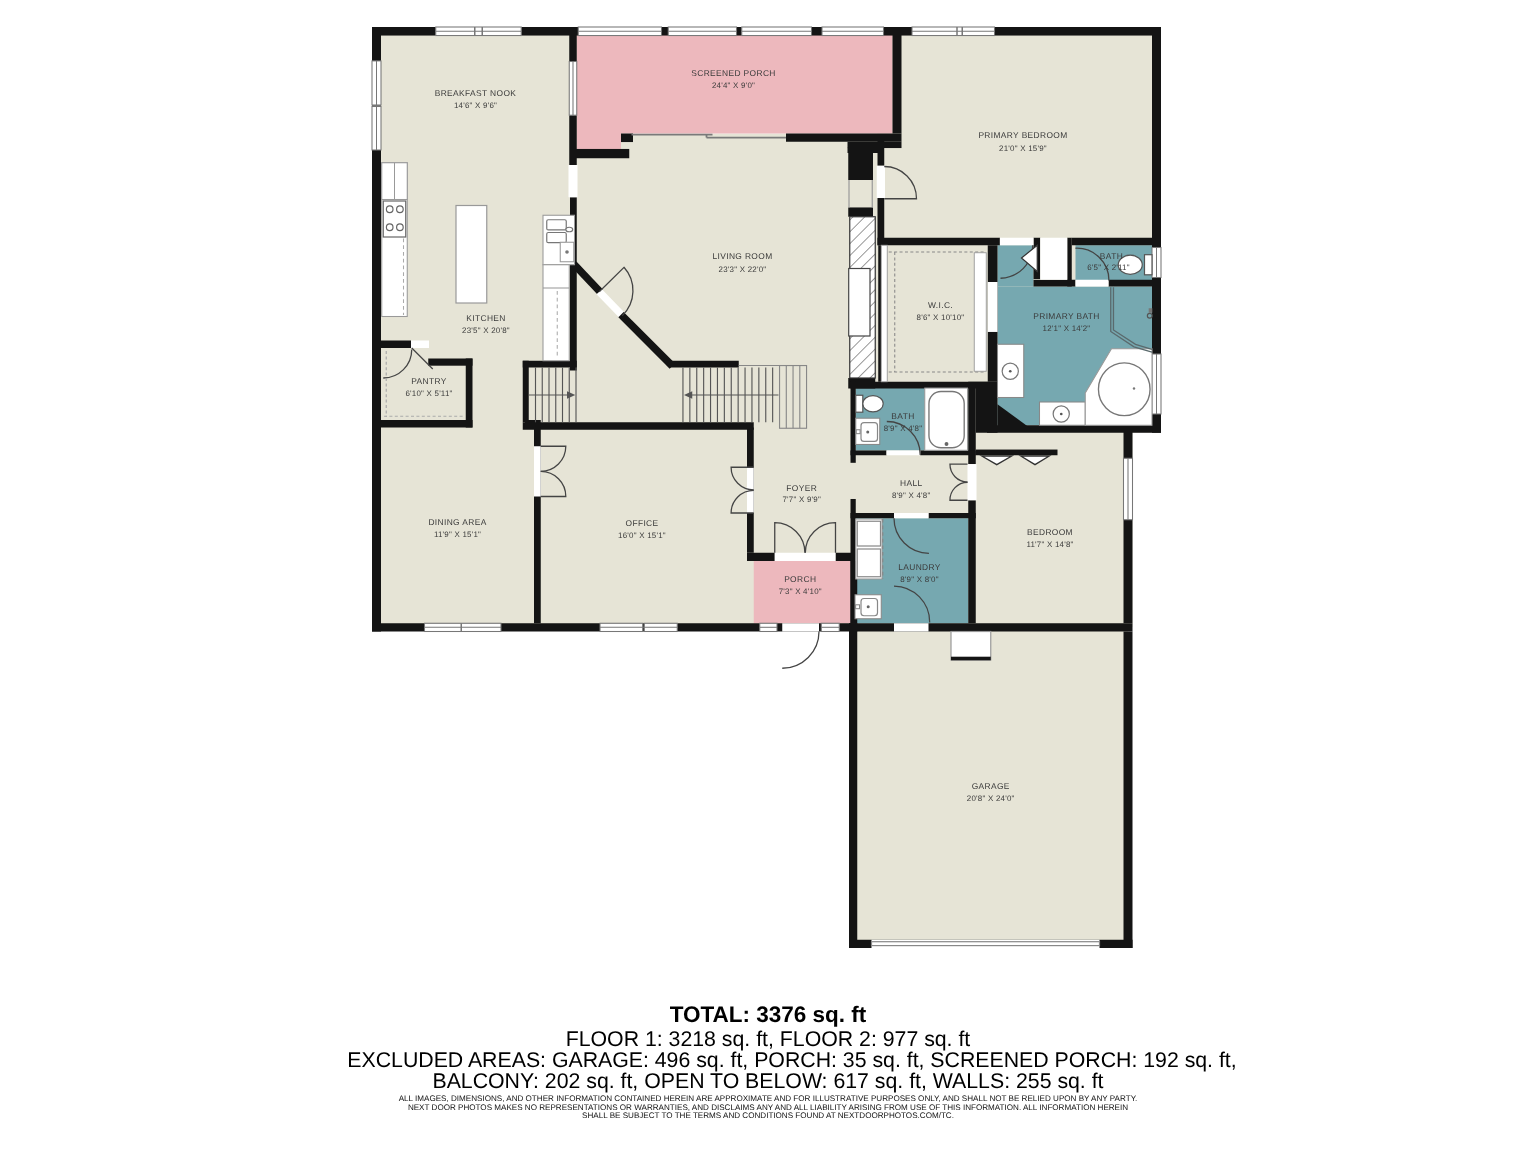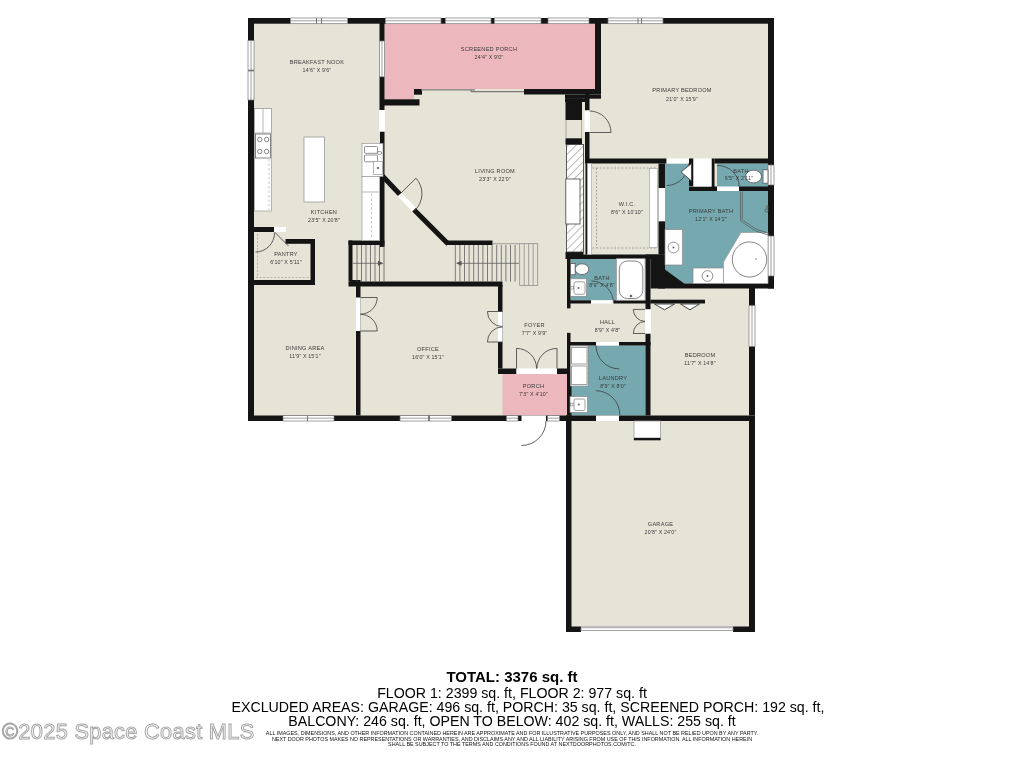--- a/index.html
+++ b/index.html
@@ -513,22 +513,21 @@
 <text class="rn" x="533.5" y="388">PORCH</text>
 <text class="rd" x="533.5" y="396">7'3" X 4'10"</text>
 
 <text class="rn" x="660.5" y="526">GARAGE</text>
 <text class="rd" x="660.5" y="534">20'8" X 24'0"</text>
 </g>
 </svg>
 
 <div class="ftr t1">TOTAL: 3376 sq. ft</div>
 
-<div class="ftr t2">FLOOR 1: 2399 sq. ft, FLOOR 2: 977 sq. ft</div>
+<div class="ftr t2">FLOOR 1: 3218 sq. ft, FLOOR 2: 977 sq. ft</div>
 
 <div class="ftr t3">EXCLUDED AREAS: GARAGE: 496 sq. ft, PORCH: 35 sq. ft, SCREENED PORCH: 192 sq. ft,</div>
 
-<div class="ftr t4">BALCONY: 246 sq. ft, OPEN TO BELOW: 402 sq. ft, WALLS: 255 sq. ft</div>
+<div class="ftr t4">BALCONY: 202 sq. ft, OPEN TO BELOW: 617 sq. ft, WALLS: 255 sq. ft</div>
 
 <div class="ftr tiny" style="top:731px;">ALL IMAGES, DIMENSIONS, AND OTHER INFORMATION CONTAINED HEREIN ARE APPROXIMATE AND FOR ILLUSTRATIVE PURPOSES ONLY, AND SHALL NOT BE RELIED UPON BY ANY PARTY.<br>NEXT DOOR PHOTOS MAKES NO REPRESENTATIONS OR WARRANTIES, AND DISCLAIMS ANY AND ALL LIABILITY ARISING FROM USE OF THIS INFORMATION. ALL INFORMATION HEREIN<br>SHALL BE SUBJECT TO THE TERMS AND CONDITIONS FOUND AT NEXTDOORPHOTOS.COM/TC.</div>
 
-<div class="wm">©2025 Space Coast MLS</div>
 </div>
 
 </body></html>

